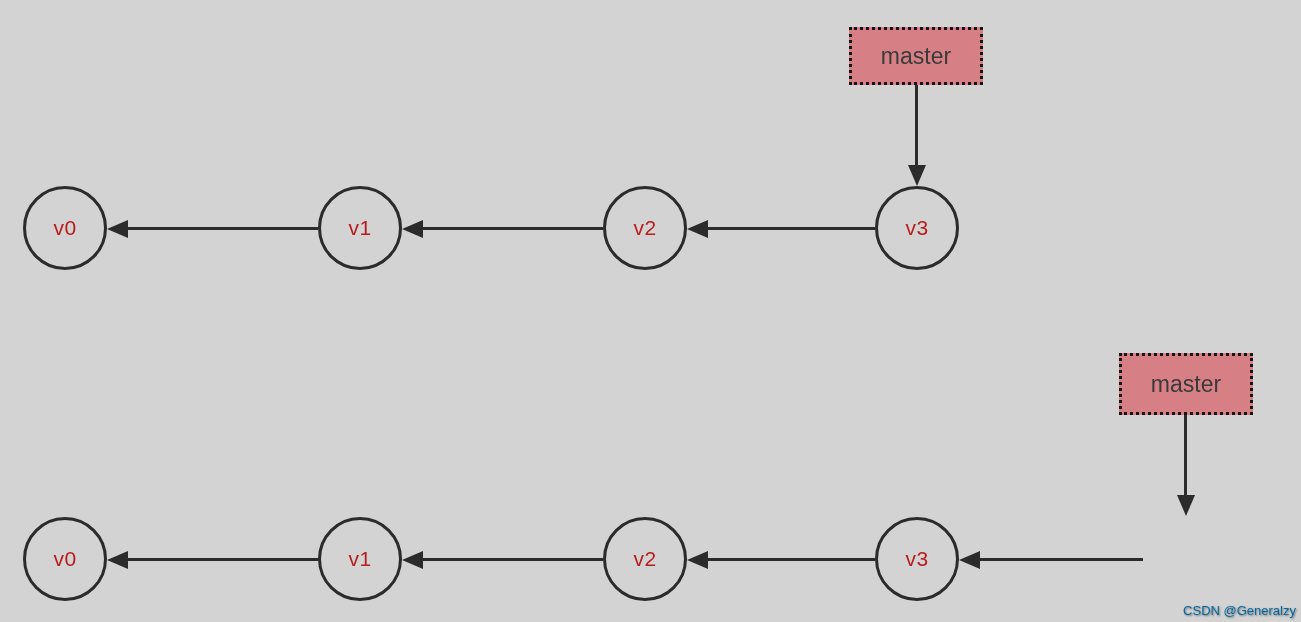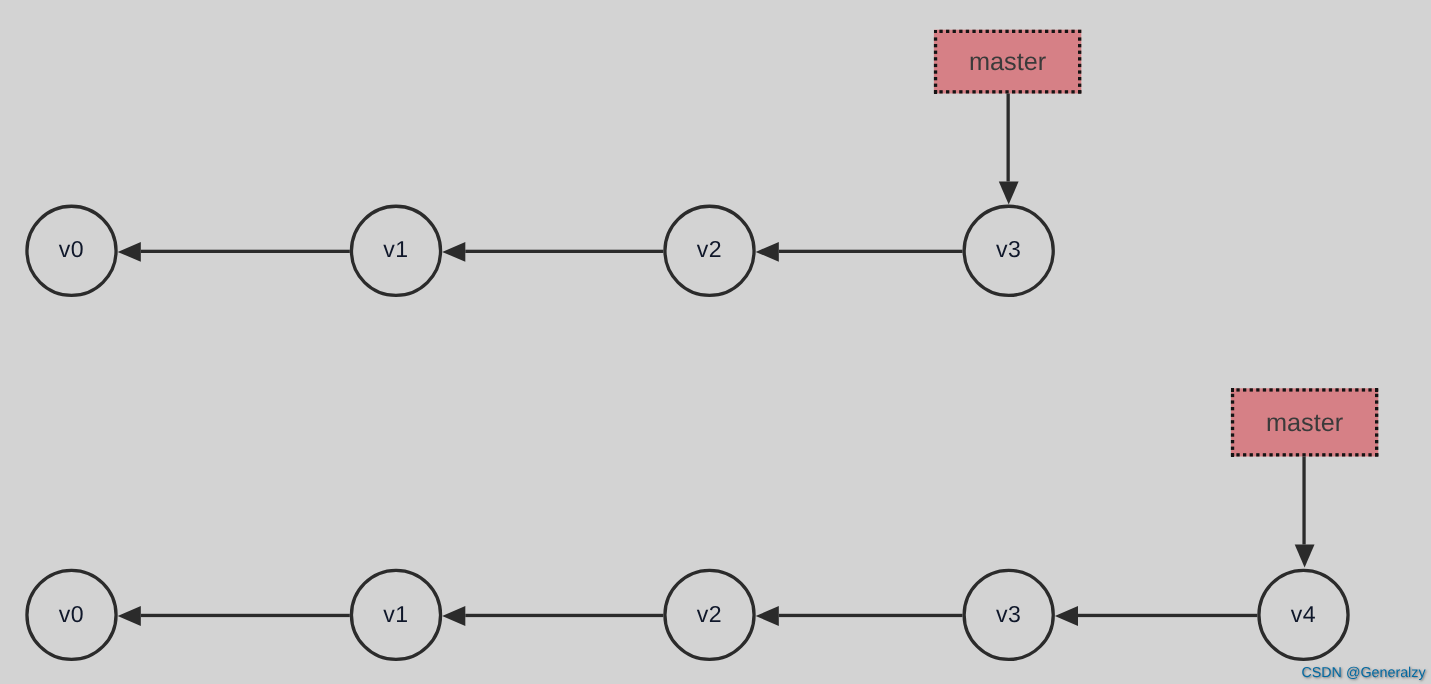--- a/index.html
+++ b/index.html
@@ -19,21 +19,21 @@
     position: absolute;
     width: 84px;
     height: 84px;
     box-sizing: border-box;
     border: 3px solid #2b2b2b;
     border-radius: 50%;
     display: flex;
     align-items: center;
     justify-content: center;
     font-size: 21px;
-    color: #0f172a;
+    color: #b91c1c;
     letter-spacing: 0.5px;
   }
   
   .branch {
     position: absolute;
     box-sizing: border-box;
     border: 3px dotted #141414;
     background: #d68086;
     display: flex;
     align-items: center;
@@ -103,21 +103,20 @@
   <div class="arrow-h" style="left:708px; top:227px; width:167px;"></div>
 
   <div class="branch" style="left:1119px; top:353px; width:134px; height:62px;">master</div>
 
   <div class="arrow-v" style="left:1184px; top:415px; height:80px;"></div>
 
   <div class="node" style="left:23px; top:517px;">v0</div>
   <div class="node" style="left:318px; top:517px;">v1</div>
   <div class="node" style="left:603px; top:517px;">v2</div>
   <div class="node" style="left:875px; top:517px;">v3</div>
-  <div class="node" style="left:1143px; top:517px;">v4</div>
 
   <div class="arrow-h" style="left:128px; top:558px; width:190px;"></div>
   <div class="arrow-h" style="left:423px; top:558px; width:180px;"></div>
   <div class="arrow-h" style="left:708px; top:558px; width:167px;"></div>
   <div class="arrow-h" style="left:980px; top:558px; width:163px;"></div>
 
   <div class="watermark">CSDN @Generalzy</div>
 
 </div>
 

